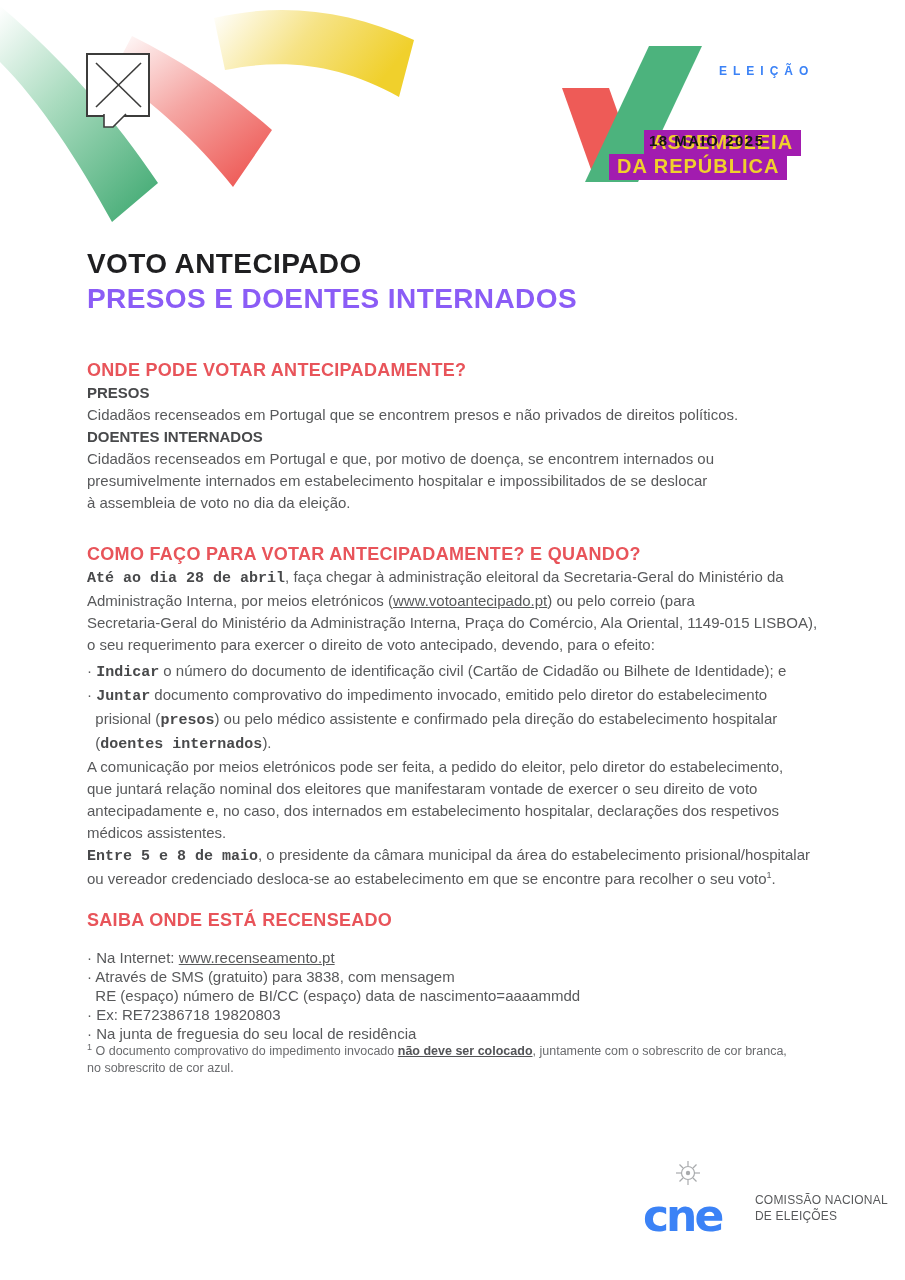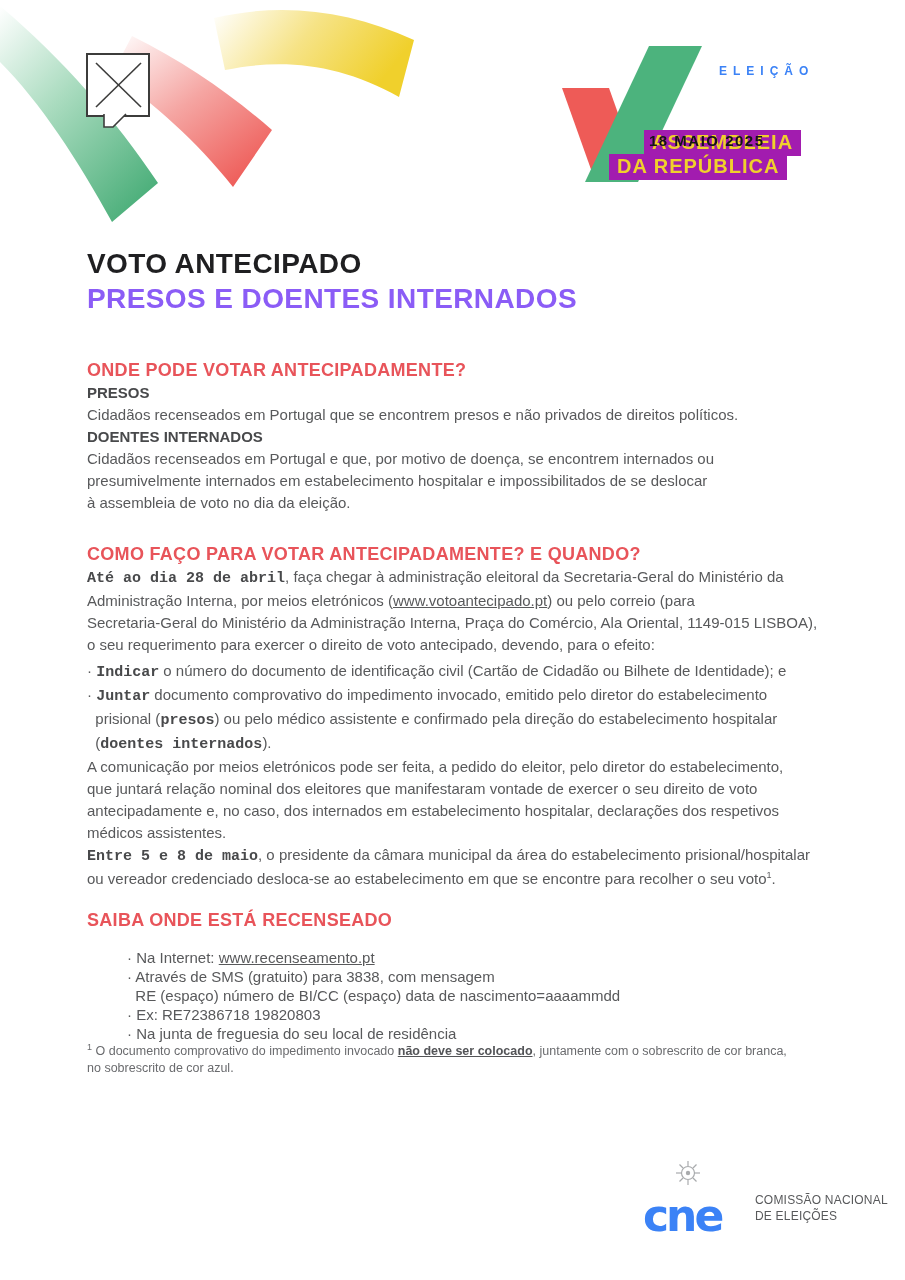--- a/index.html
+++ b/index.html
@@ -45,21 +45,21 @@
   sup{font-size:9px;line-height:0;vertical-align:super;}
   .mt-quem{margin-top:42px;}
   .mt-presos{margin-top:16px;}
   .mt-doentes{margin-top:12px;}
   .mt-como{margin-top:28px;}
   .mt-deadline{margin-top:10px;}
   .mt-bullets{margin-top:4px;}
   .mt-par{margin-top:10px;}
   .mt-saiba{margin-top:18px;}
   .where-list{margin-top:16px;}
-  .where-list p{line-height:19px;margin-left:40px;}
+  .where-list p{line-height:19px;}
   .footnote{
     margin-top:20px;font-size:12.5px;line-height:17px;color:#6a6b6e;white-space:pre-wrap;
   }
   .footnote .emph{font-weight:700;text-decoration:underline;color:#535457;}
   
   .cne{position:absolute;left:645px;top:1158px;display:flex;align-items:flex-end;gap:10px;}
   .cne-mark{position:relative;width:100px;height:74px;}
   .cne-emblem{position:absolute;left:26px;top:0;}
   .cne-letters{
     position:absolute;left:-2px;bottom:-6px;

